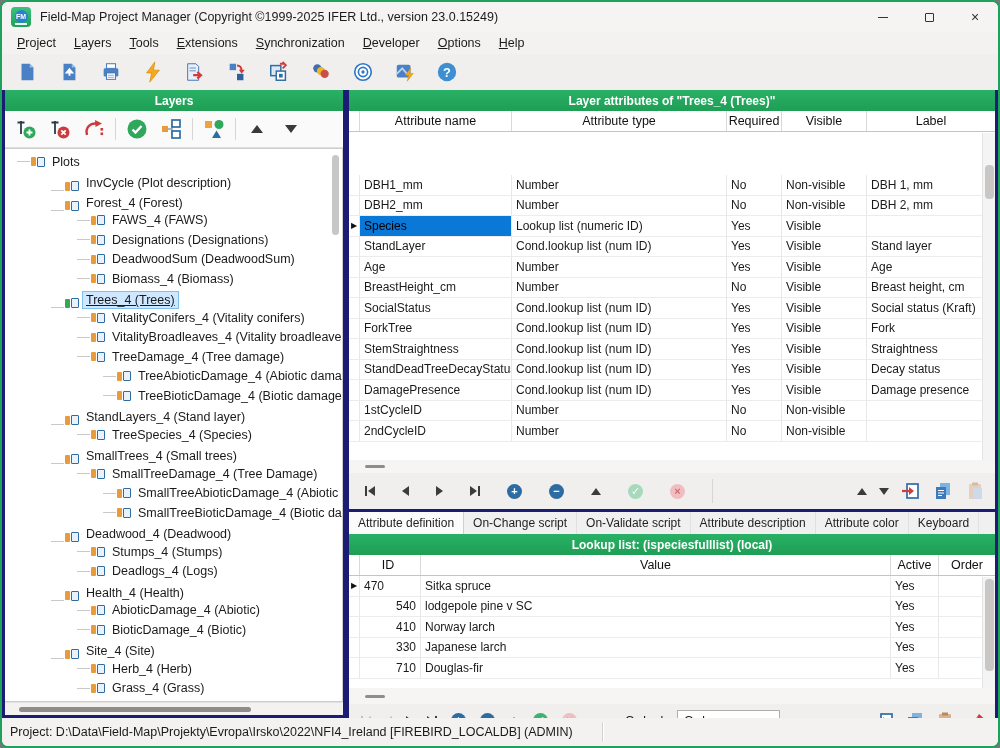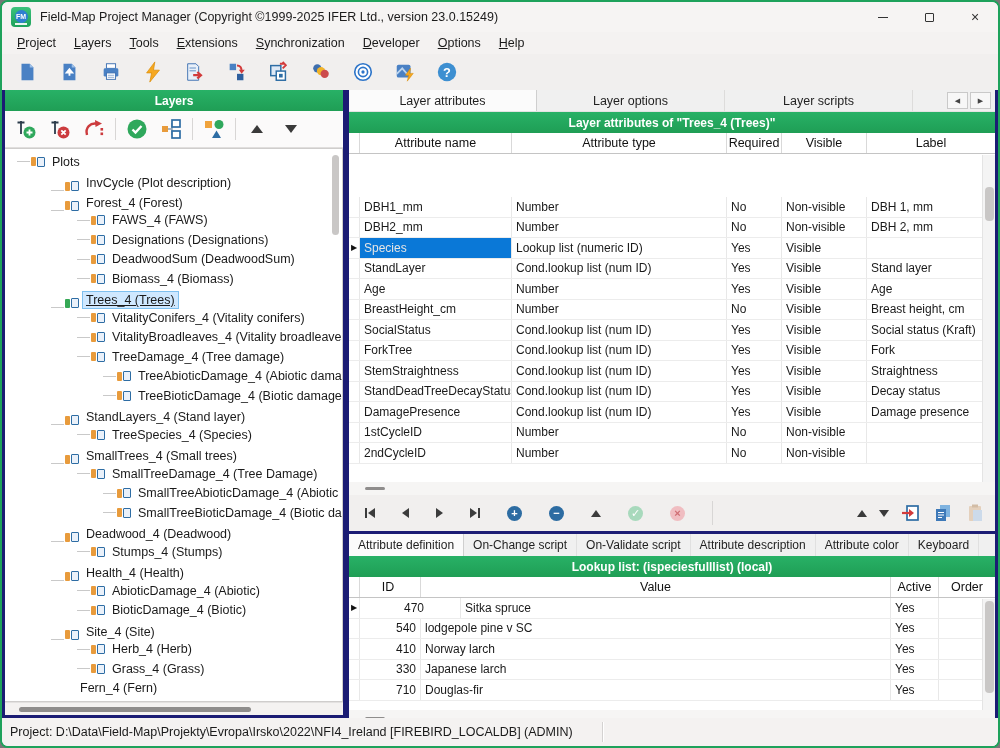--- a/index.html
+++ b/index.html
@@ -91,21 +91,21 @@
         color:#111; overflow:hidden; }
   .grow { display:flex; height:20.5px; font-size:12px; color:#1a1a1a; border-bottom:1px solid #ececec; }
   .gc { display:flex; align-items:center; padding-left:4px; border-right:1px solid #e8e8e8;
         overflow:hidden; white-space:nowrap; }
   .c0 { width:11px; flex:0 0 auto; padding-left:0; justify-content:center; }
   .c-name { width:152px; flex:0 0 auto; }
   .c-type { width:215px; flex:0 0 auto; }
   .c-req { width:55px; flex:0 0 auto; }
   .c-vis { width:85px; flex:0 0 auto; }
   .c-label { flex:1; border-right:none; }
-  .arow.sel .c-name { background:#0a78d7; color:#e5e5e5; }
+  .arow.sel .c-name { background:#0a78d7; color:#000000; }
   .ind { position:relative; }
   .arow.sel .ind::after, .lrow.sel .ind::after { content:"▶"; font-size:8px; color:#111; }
   .attr-body { height:285px; overflow:hidden; background:#fff;margin-top:43px; }
   .vscroll { position:absolute; top:0; right:0; width:13px; bottom:0; background:#f4f4f4;
              border-left:1px solid #e4e4e4; }
   .vscroll .thumb { width:9px; margin:0 auto; background:#c9c7c6; border-radius:4px; }
 
   
   .h-splitter { height:13px; background:#f6f5f4; display:flex; align-items:center; flex:0 0 auto; }
   .h-splitter .grip { width:20px; height:3px; background:#8f8d8c; border-radius:2px; margin-left:16px; }
@@ -136,21 +136,21 @@
 
   
   .tabbar2 { height:22px; display:flex; align-items:stretch; background:#f0f0f0; flex:0 0 auto; }
   .tab2 { padding:0 9px; display:flex; align-items:center; font-size:12px; color:#1f1f1f;
           border-right:1px solid #e0e0e0; }
   .tab2.active { background:#fbfbfb; border-right:1px solid #cfcfcf; }
 
   
   .c-id { width:61px; flex:0 0 auto; justify-content:flex-end; padding-right:4px; }
   .lrow .c-id { justify-content:flex-end; }
-  .lrow.sel .c-id { justify-content:flex-start; padding-left:4px;margin-left:40px; }
+  .lrow.sel .c-id { justify-content:flex-start; padding-left:4px; }
   .c-val { flex:1; }
   .c-act { width:48px; flex:0 0 auto; }
   .c-ord { width:56px; flex:0 0 auto; justify-content:flex-end; border-right:none; padding-right:0; }
   .c-ord .ocell { display:inline-block; transform:translateX(6px); }
   .lookup-body { height:112px; overflow:hidden; background:#fff; }
 
   
   .orderby { display:flex; align-items:center; margin-left:34px; font-size:12.5px; color:#1a1a1a; }
   .dropdown { width:103px; height:21px; background:#fff; border:1px solid #aeaeae; display:flex;
               align-items:center; padding-left:6px; font-size:12.5px; position:relative; }
@@ -529,20 +529,28 @@
 
           <div class="trow lvl2">
             <span class="conn"></span>
             <span class="ti">
               <span class="ti-a"></span>
               <span class="ti-b"></span>
             </span>
             <span class="tlabel">Stumps_4 (Stumps)</span>
           </div>
 
+          <div class="trow lvl2">
+            <span class="conn"></span>
+            <span class="ti">
+              <span class="ti-a"></span>
+              <span class="ti-b"></span>
+            </span>
+            <span class="tlabel">Deadlogs_4 (Logs)</span>
+          </div>
 
           <div class="trow lvl1">
             <span class="conn"></span>
             <span class="ti">
               <span class="ti-a"></span>
               <span class="ti-b"></span>
             </span>
             <span class="tlabel">Health_4 (Health)</span>
           </div>
 
@@ -598,32 +606,20 @@
         </div>
       <div class="tree-hscroll">
           <div class="thumb"></div>
         </div>
     </div>
 
     <div class="v-splitter"></div>
 
     <div class="right-panel">
 
-      <div class="tabbar1">
-        <div style="display:flex;">
-
-        <div class="tab1 active">Layer attributes</div>
-            <div class="tab1">Layer options</div>
-            <div class="tab1">Layer scripts</div>
-          </div>
-        <div class="tab-arrows">
-          <div class="tab-arrow">◀</div>
-          <div class="tab-arrow">▶</div>
-        </div>
-      </div>
 
       <div class="green-hdr">Layer attributes of "Trees_4 (Trees)"</div>
 
       <div class="grid">
         <div class="g-hdr">
           <div class="gh c0"></div>
           <div class="gh c-name">Attribute name</div>
           <div class="gh c-type">Attribute type</div>
           <div class="gh c-req">Required</div>
           <div class="gh c-vis">Visible</div>

